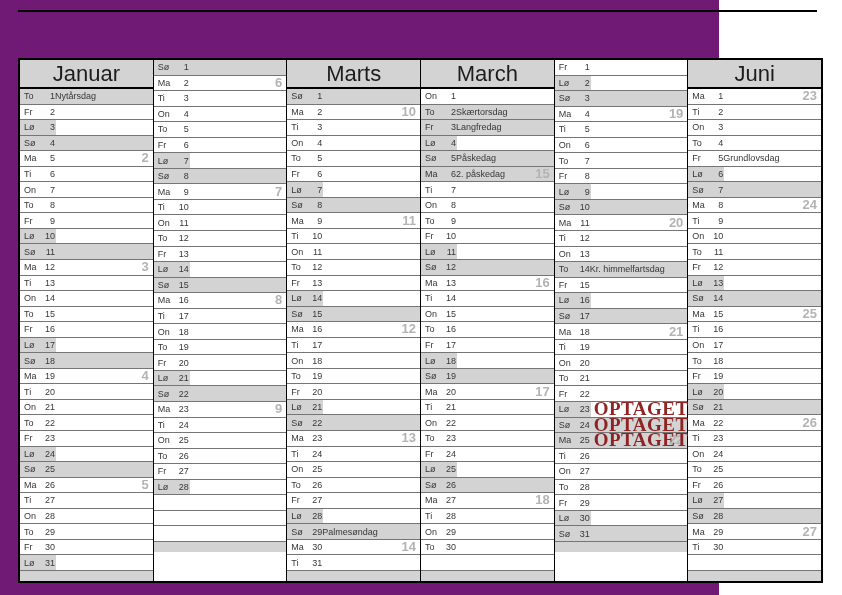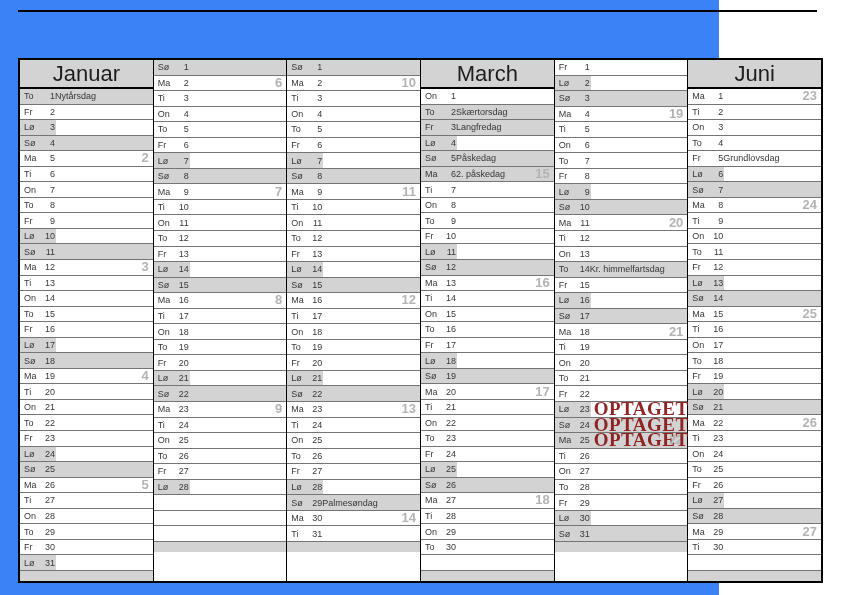--- a/index.html
+++ b/index.html
@@ -1,17 +1,17 @@
 <!DOCTYPE html>
 <html><head>
 <meta charset="utf-8">
 <style>
   html,body{margin:0;padding:0;background:#ffffff;width:842px;height:595px;overflow:hidden;
     font-family:"Liberation Sans", sans-serif;}
-  .page{position:relative;width:719px;height:595px;background:#3b82f6;}
+  .page{position:relative;width:719px;height:595px;background:#701a75;}
   .top-rule{position:absolute;left:18px;top:10px;width:799px;height:2px;background:#000;}
   .calendar{position:absolute;left:18px;top:58px;width:805px;display:flex;
     border:2px solid #000;box-sizing:border-box;background:#fff;}
   .month-col{flex:1 1 0;min-width:0;border-left:1.5px solid #000;}
   .month-col:first-child{border-left:none;}
   .month-header{height:29px;box-sizing:border-box;background:#d3d3d3;border-bottom:2px solid #000;
     text-align:center;font-size:22px;line-height:27px;color:#1c1c1c;}
   .day-row{position:relative;height:15.55px;box-sizing:border-box;border-bottom:1px solid #757575;
     display:flex;align-items:center;font-size:9px;color:#373737;background:#fff;}
   .day-row.full{background:#d3d3d3;}
@@ -281,20 +281,21 @@
         <div class="day-row sat">
           <span class="dow">Lø</span>
           <span class="num">28</span>
         </div>
         <div class="day-row blank"></div>
         <div class="day-row blank"></div>
         <div class="day-row blank"></div>
         <div class="footer-row"></div>
       </div>
       <div class="month-col">
+        <div class="month-header">Marts</div>
         <div class="day-row full">
           <span class="dow">Sø</span>
           <span class="num">1</span>
         </div>
         <div class="day-row">
           <span class="dow">Ma</span>
           <span class="num">2</span>
           <span class="week">10</span>
         </div>
         <div class="day-row">

